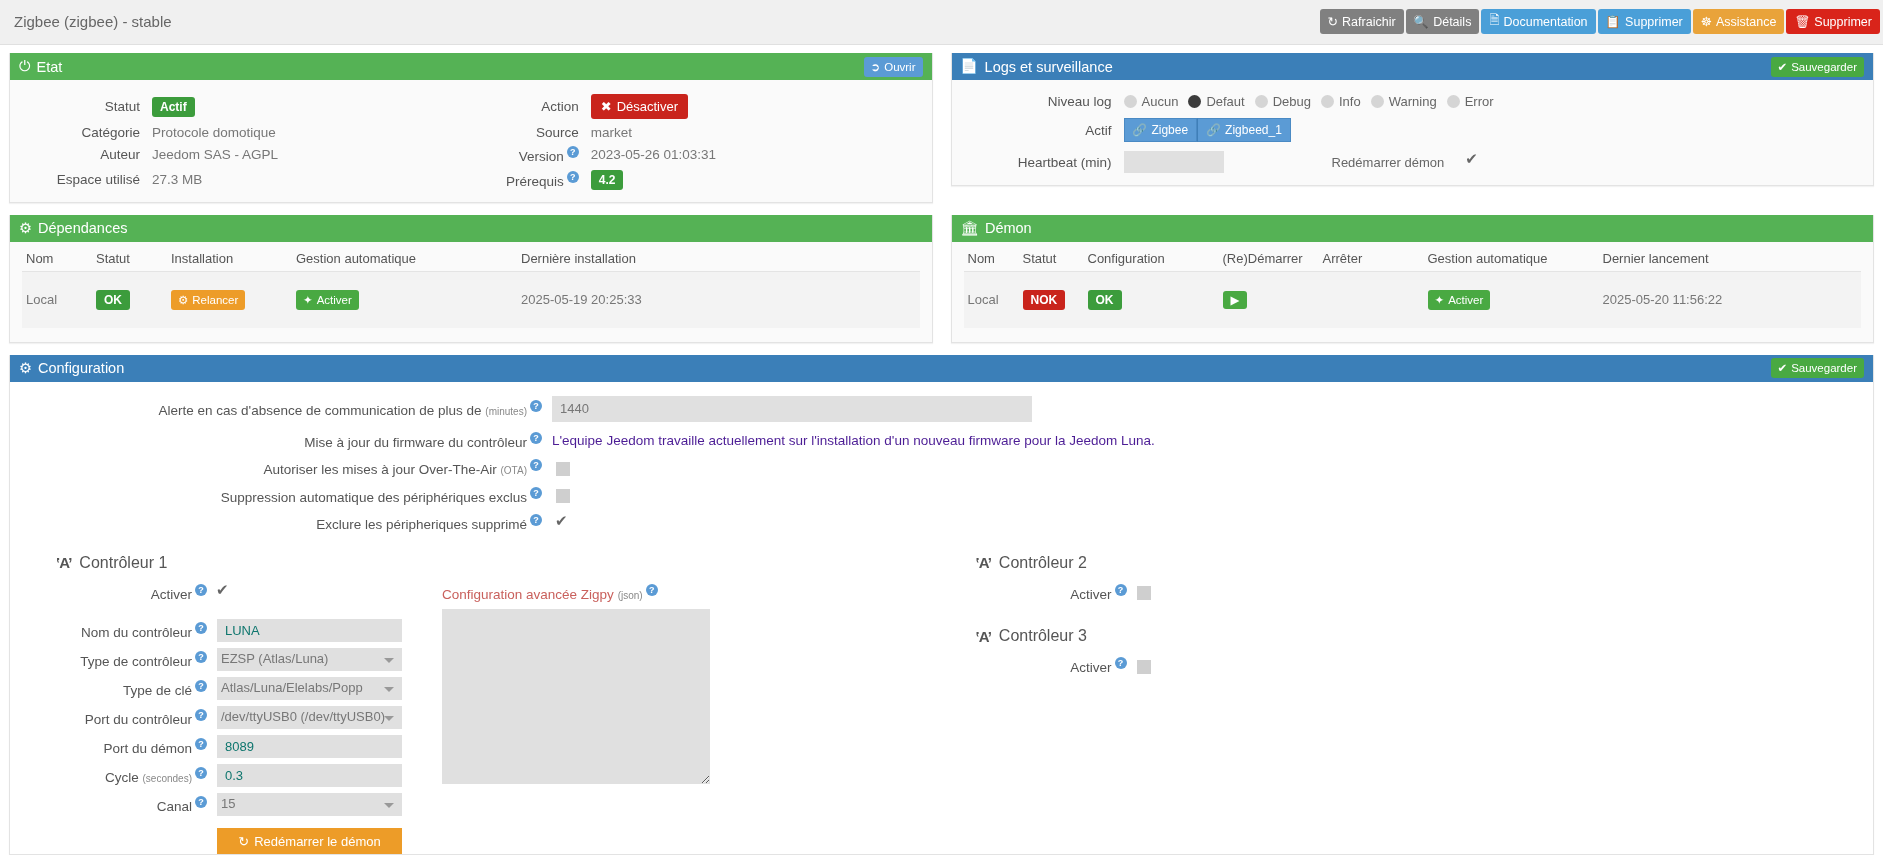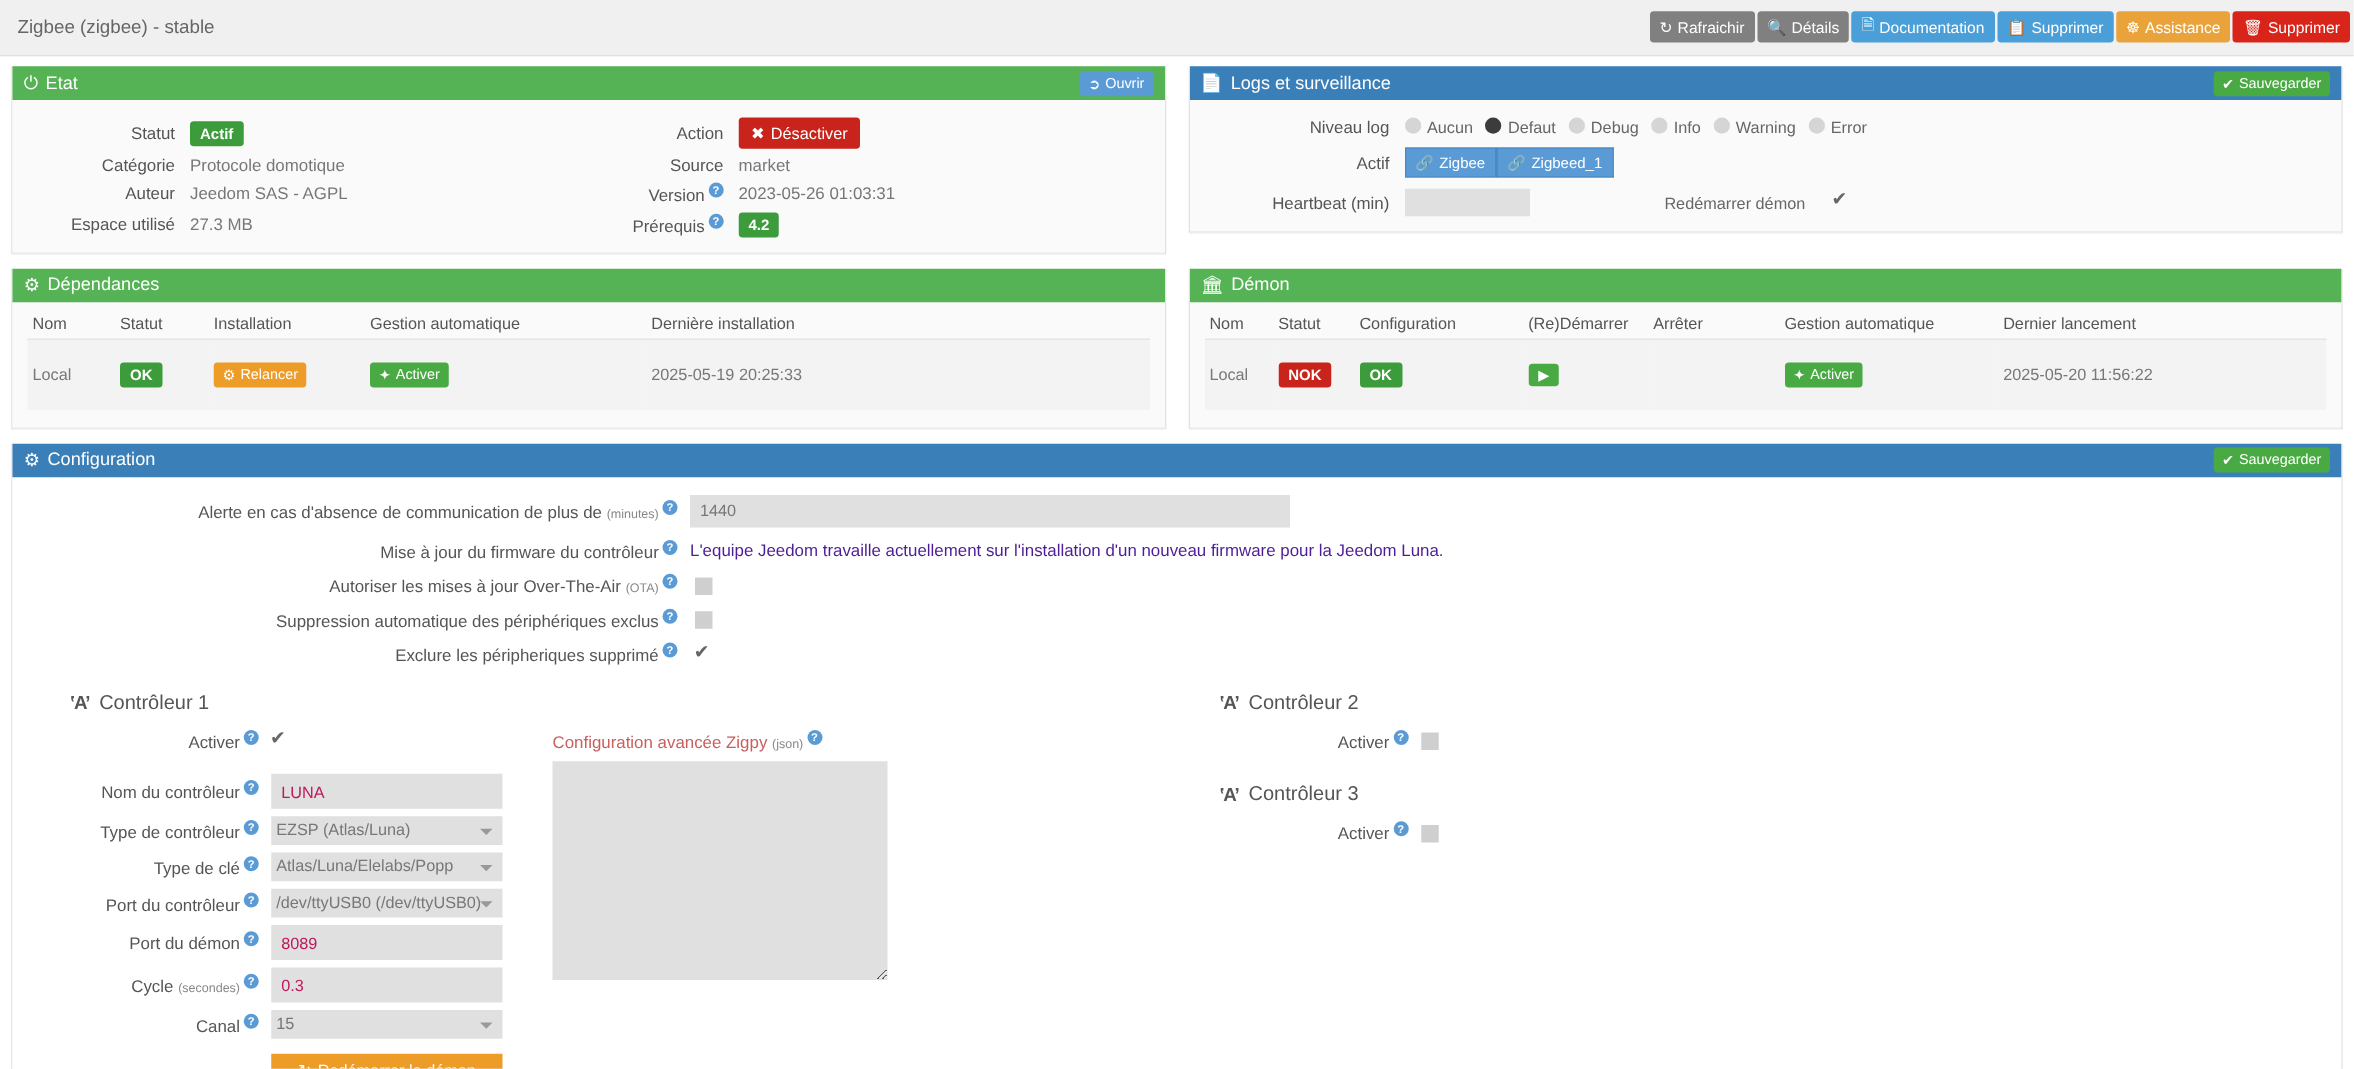--- a/index.html
+++ b/index.html
@@ -144,21 +144,21 @@
 
   
   .logs-grid {
     display: grid;
     grid-template-columns: 160px 1fr;
     row-gap: 9px;
     align-items: center;
     padding-top: 4px;
   }
   .radios { display: flex; align-items: center; gap: 10px; }
-  .radio-item { display: flex; align-items: flex-start; gap: 5px; font-size: 13px; color: #666; cursor: pointer; }
+  .radio-item { display: flex; align-items: center; gap: 5px; font-size: 13px; color: #666; cursor: pointer; }
   .radio-dot {
     width: 13px; height: 13px; border-radius: 50%;
     background: #d5d5d5;
   }
   .radio-dot.on { background: #3c3c3c; }
 
   .logbtns { display: flex; }
   .logbtn {
     display: inline-flex; align-items: center; gap: 4px;
     background: #5b9bd5; color: #fff;
@@ -268,21 +268,21 @@
     content: "";
     position: absolute;
     right: 8px; top: 10px;
     border-left: 5px solid transparent;
     border-right: 5px solid transparent;
     border-top: 5px solid #999;
   }
   .txtinp {
     background: #e0e0e0; border: none;
     height: 23px; width: 185px;
-    padding: 14px 8px; font-size: 13px; color: #be185d;
+    padding: 2px 8px; font-size: 13px; color: #0f766e;
     font-family: "Liberation Sans", sans-serif;
   }
 
   .orange-btn {
     margin-top: 6px;
     background: #ed9c28; color: #fff;
     border: none; width: 185px; height: 26px;
     font-size: 13px; cursor: pointer;
     display: flex; align-items: center; justify-content: center; gap: 5px;
     font-family: "Liberation Sans", sans-serif;

